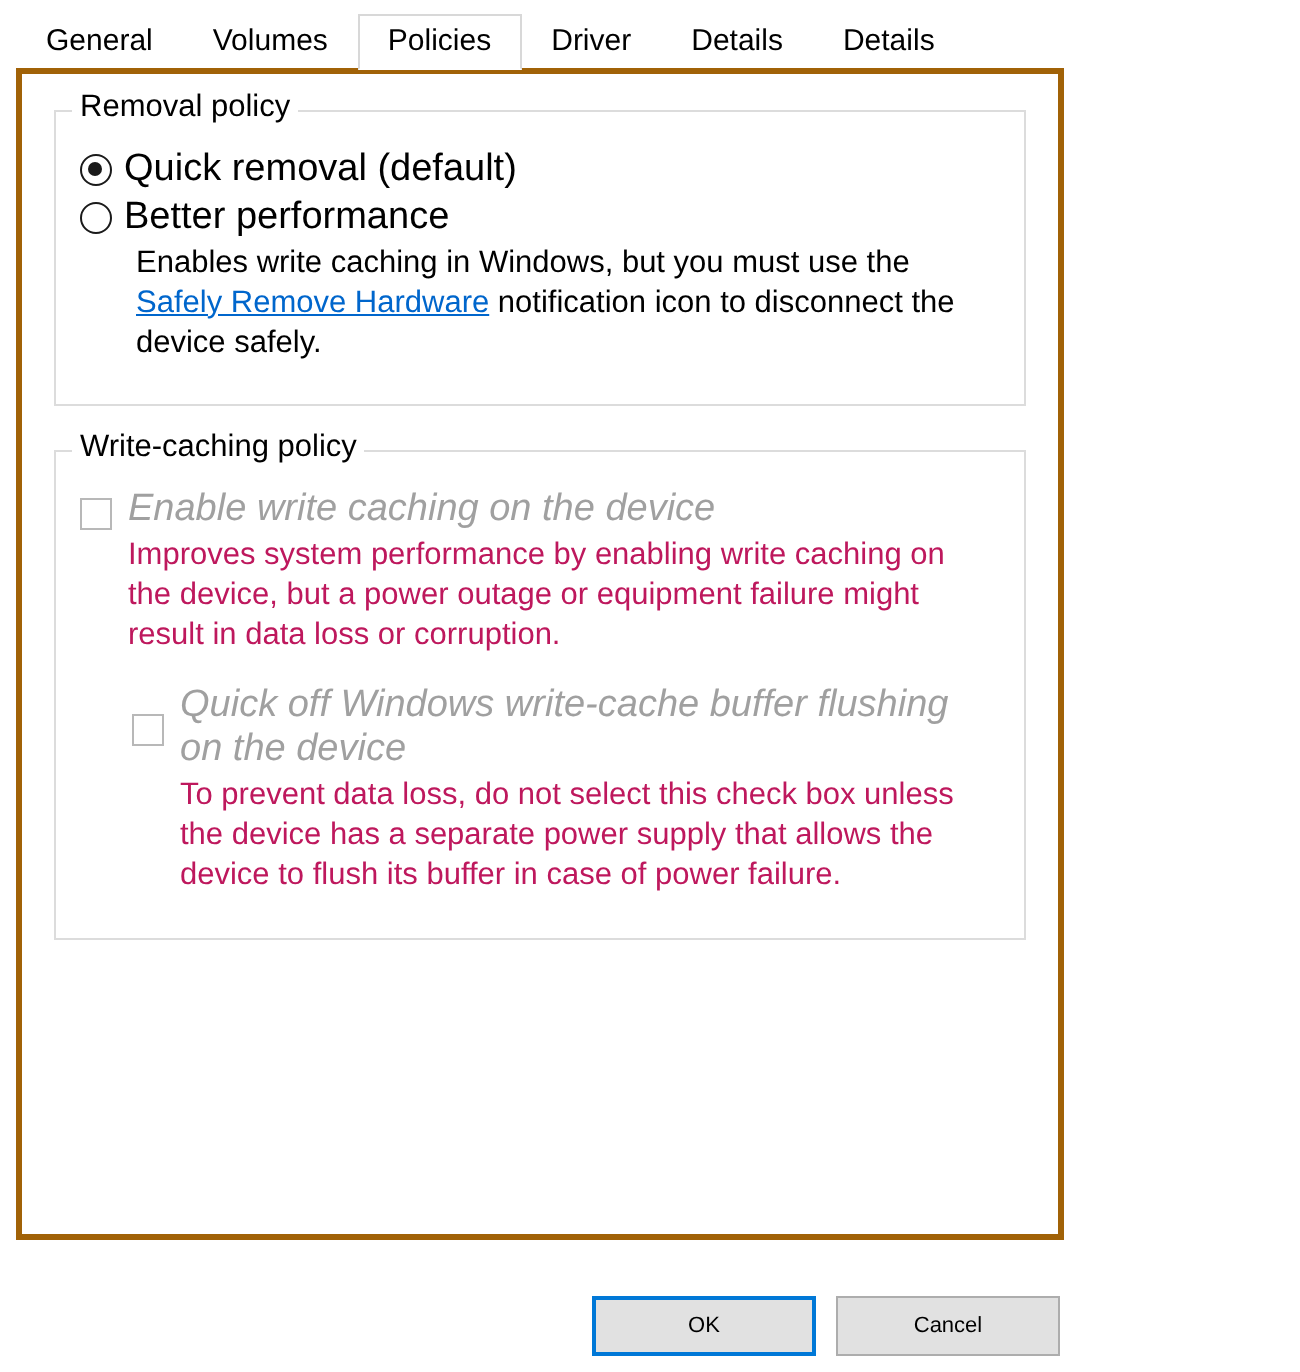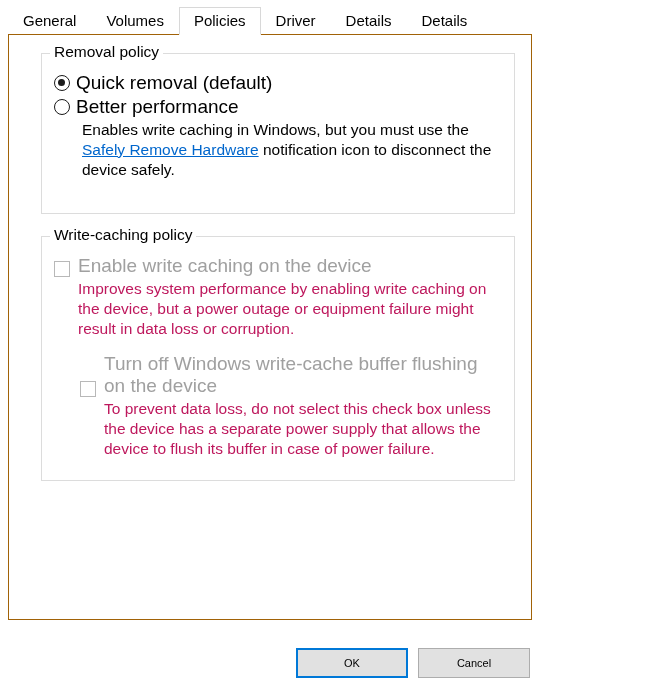--- a/index.html
+++ b/index.html
@@ -39,23 +39,23 @@
     position: relative;
   }
   .tab.active {
     border: 1px solid #d8d8d8;
     border-bottom: 1px solid #ffffff;
     margin-bottom: -1px;
     z-index: 3;
   }
   
   .tab-content {
-    border: 1px solid #a16207;
+    border: 3px solid #a16207;
     height: 586px;
-    padding: 18px 16px 10px 32px;
+    padding: 18px 16px 10px 16px;
     position: relative;
     background: #ffffff;
     z-index: 1;
   }
   
   .groupbox {
     border: 1px solid #dcdcdc;
     position: relative;
     padding: 18px 12px 14px 12px;
     margin-bottom: 22px;
@@ -94,31 +94,32 @@
     border-radius: 50%;
   }
   .radio-label {
     font-size: 19px;
   }
   .desc {
     font-size: 15.5px;
     margin: 2px 4px 18px 28px;
     line-height: 1.28;
   }
-  .desc.last { margin-bottom: 20px; }
+  .desc.last { margin-bottom: 7px; }
   .link {
     color: #0066cc;
     text-decoration: underline;
     cursor: default;
   }
   
   .check-row {
     display: flex;
-    align-items: flex-end;
+    align-items: center;
     gap: 8px;
+    font-style: italic;
   }
   .checkbox {
     width: 16px;
     height: 16px;
     border: 1.3px solid #b8b8b8;
     flex: 0 0 16px;
     margin-top: 3px;
     background: #ffffff;
   }
   .disabled-text { color: #a0a0a0; }
@@ -192,21 +193,21 @@
 
       <div class="check-row">
         <div class="checkbox"></div>
         <div class="radio-label disabled-text">Enable write caching on the device</div>
       </div>
       <div class="cdesc">Improves system performance by enabling write caching on the device, but a power outage or equipment failure might result in data loss or corruption.</div>
 
       <div class="nested">
         <div class="check-row">
           <div class="checkbox"></div>
-          <div class="radio-label disabled-text">Turn off Windows write-cache buffer flushing on the device</div>
+          <div class="radio-label disabled-text">Quick off Windows write-cache buffer flushing on the device</div>
         </div>
         <div class="cdesc">To prevent data loss, do not select this check box unless the device has a separate power supply that allows the device to flush its buffer in case of power failure.</div>
       </div>
     </div>
 
   </div>
 
   <div class="button-row">
     <button class="btn default">OK</button>
     <button class="btn">Cancel</button>

